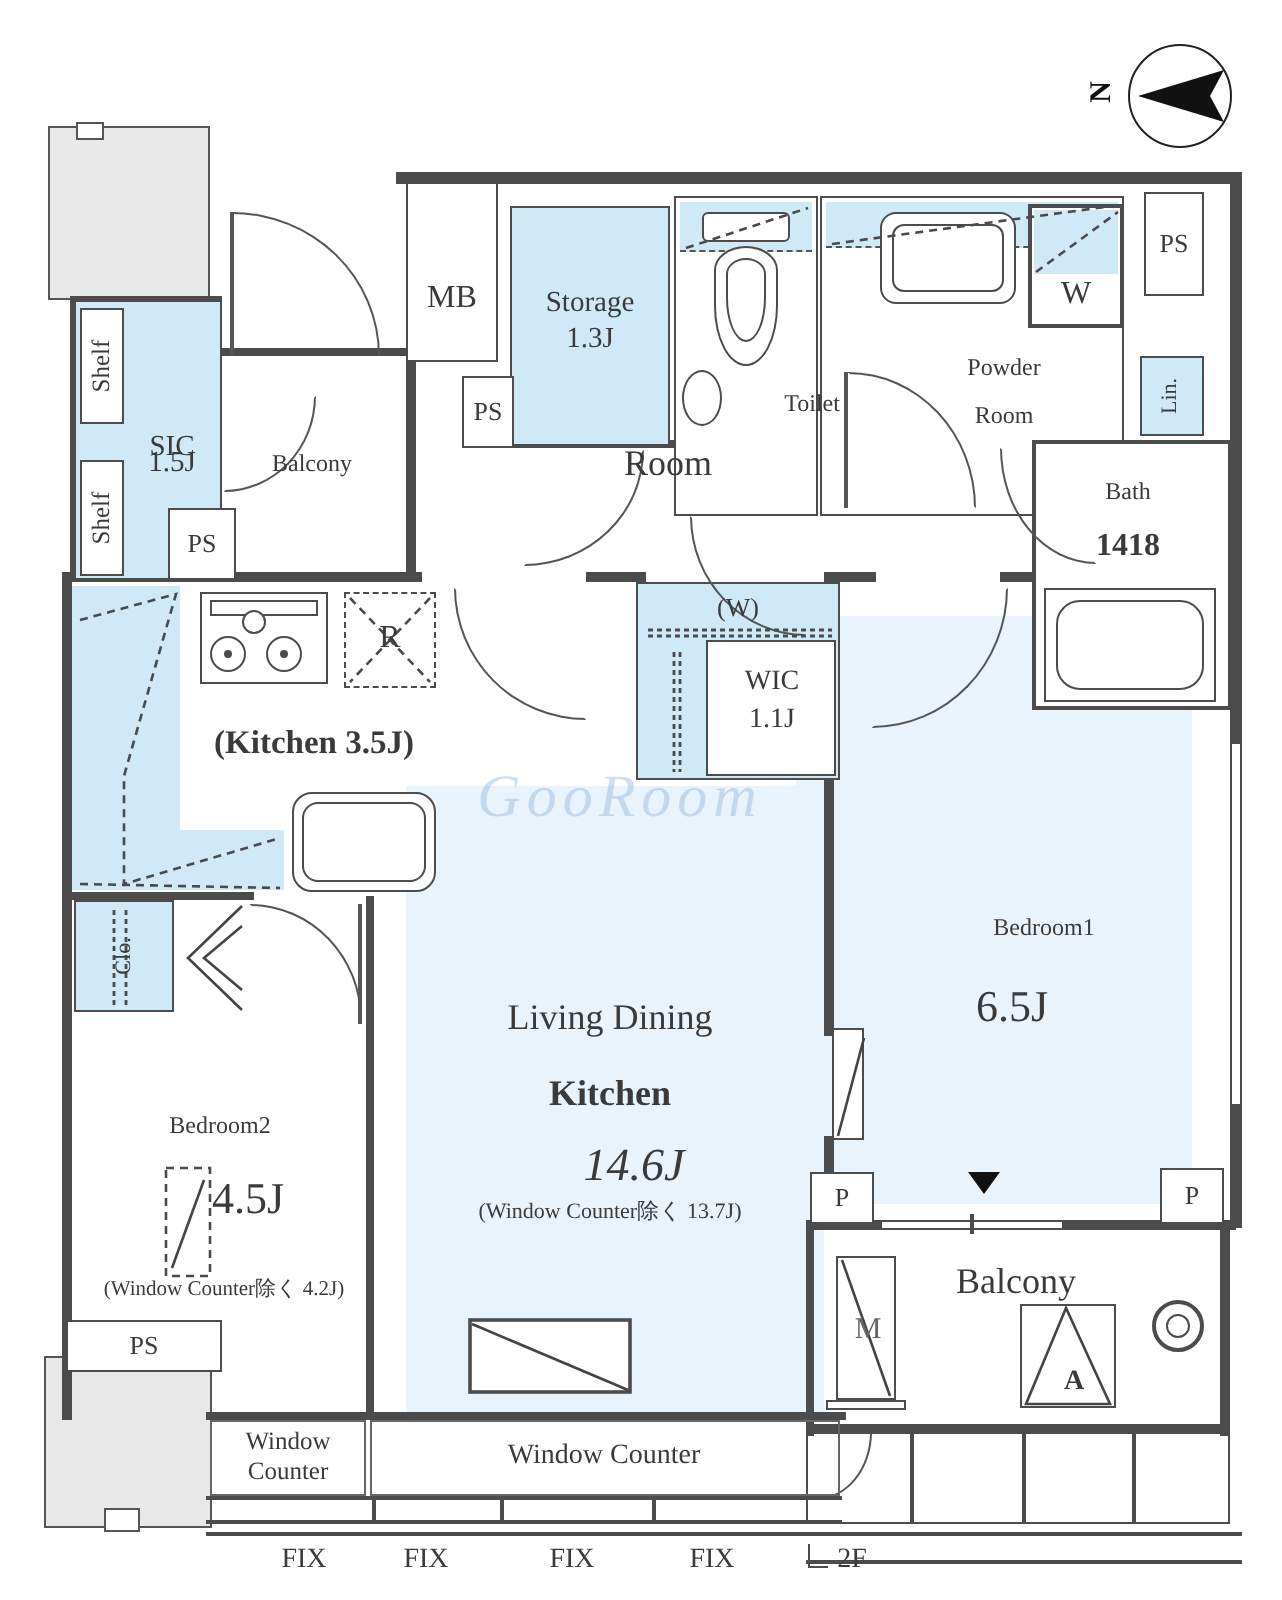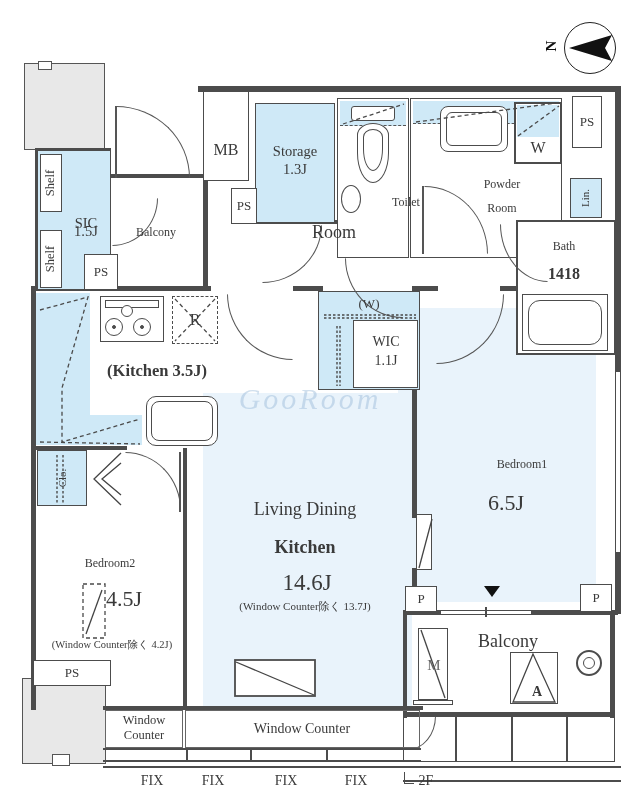--- a/index.html
+++ b/index.html
@@ -210,21 +210,21 @@
   <div class="lbl s17" style="left:156px;top:232px;">Balcony</div>
   <div class="lbl s165" style="left:157px;top:371px;font-weight:bold;">(Kitchen 3.5J)</div>
   <div class="lbl s16" style="left:195px;top:320px;">R</div>
   <div class="lbl s13" style="left:369px;top:304px;">(W)</div>
   <div class="lbl s14" style="left:386px;top:342px;">WIC</div>
   <div class="lbl s14" style="left:386px;top:361px;">1.1J</div>
   <div class="lbl s17" style="left:504px;top:464px;margin-left:18px;">Bedroom1</div>
   <div class="lbl s22" style="left:506px;top:503px;">6.5J</div>
   <div class="lbl s18" style="left:305px;top:509px;">Living Dining</div>
   <div class="lbl s18" style="left:305px;top:547px;font-weight:bold;">Kitchen</div>
-  <div class="lbl s23" style="left:307px;top:583px;">14.6J</div>
+  <div class="lbl s23" style="left:317px;top:583px;font-style:italic;">14.6J</div>
   <div class="lbl s11" style="left:305px;top:607px;">(Window Counter除く 13.7J)</div>
   <div class="lbl s17" style="left:110px;top:563px;">Bedroom2</div>
   <div class="lbl s22" style="left:124px;top:599px;">4.5J</div>
   <div class="lbl s10" style="left:112px;top:645px;">(Window Counter除く 4.2J)</div>
   <div class="lbl s13" style="left:72px;top:673px;">PS</div>
   <div class="lbl s11 rot" style="left:63px;top:478px;">Clo.</div>
   <div class="lbl s18" style="left:508px;top:641px;">Balcony</div>
   <div class="lbl s15" style="left:434px;top:666px;color:#666;">M</div>
   <div class="lbl s14" style="left:537px;top:692px;font-weight:bold;">A</div>
   <div class="lbl s13" style="left:421px;top:599px;">P</div>

